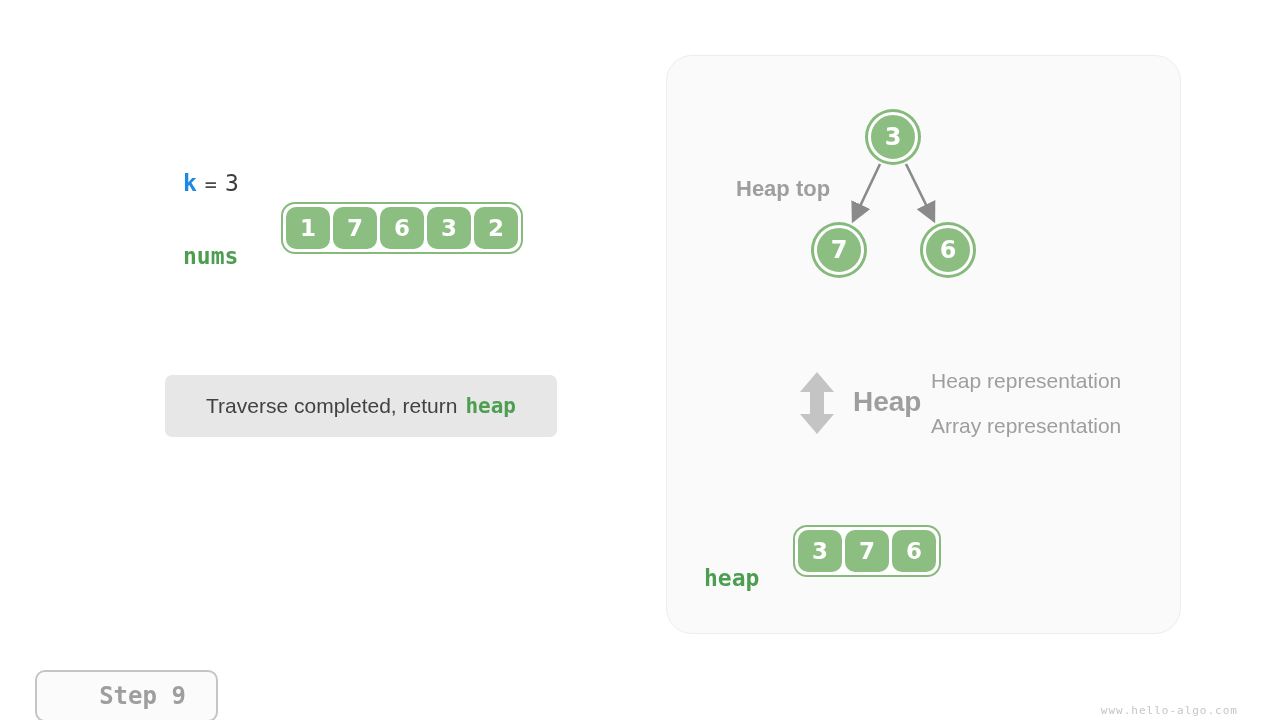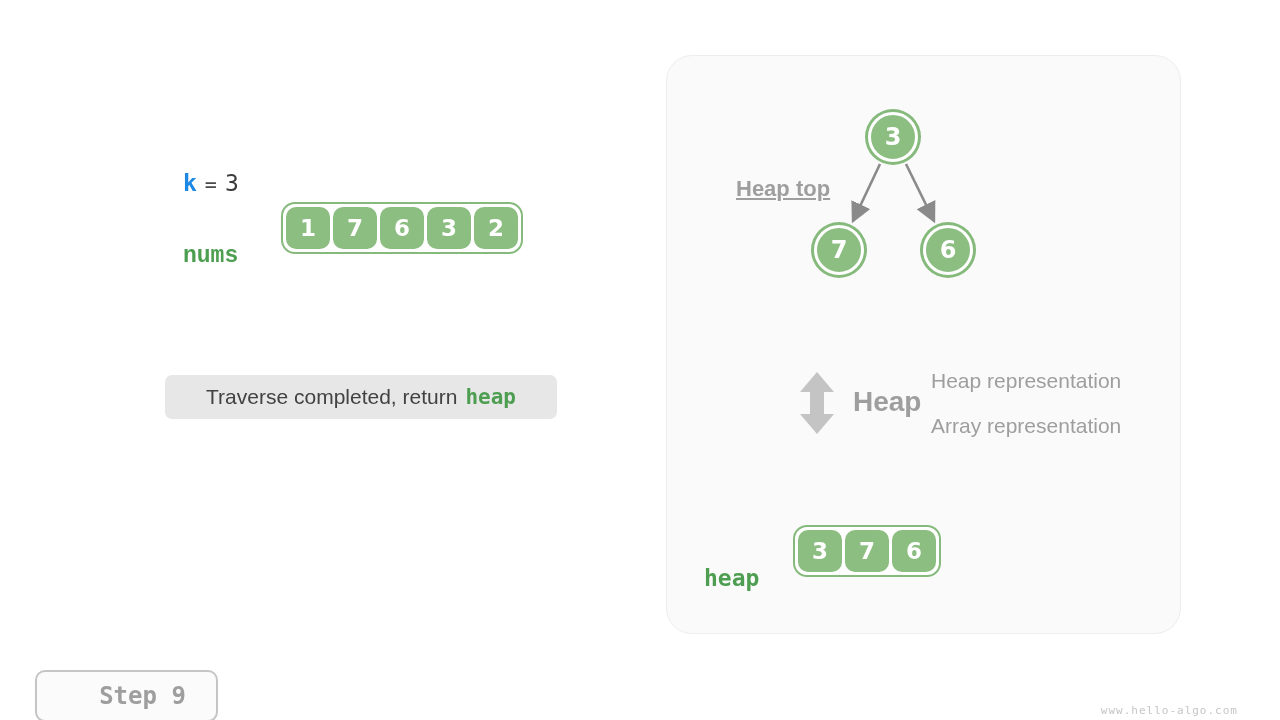--- a/index.html
+++ b/index.html
@@ -7,43 +7,43 @@
   body { position: relative; font-family: "Liberation Sans", sans-serif; }
 
   .mono { font-family: "DejaVu Sans Mono", monospace; margin-top: 27px; }
 
   
   .k-line { position: absolute; left: 183px; top: 143px; font-size: 23px; letter-spacing: 2px; }
   .k-name { color: #1E88E5; font-weight: bold; }
   .k-eq   { color: #4a4a4a; font-size: 20px; padding: 0 6px; }
   .k-val  { color: #3c3c3c; }
 
-  .nums-label { position: absolute; left: 183px; top: 216px; font-size: 23px; font-weight: bold; color: #4D9E50; font-family: Liberation Mono, monospace; }
+  .nums-label { position: absolute; left: 183px; top: 216px; font-size: 23px; font-weight: bold; color: #4D9E50; }
 
   
   .array { position: absolute; display: flex; gap: 3px; background: #ffffff;
            border: 2px solid #86BA7C; border-radius: 14px; padding: 3px; }
   .cell  { width: 44px; height: 42px; background: #8CBE82; border-radius: 10px;
            display: flex; align-items: center; justify-content: center;
            color: #ffffff; font-family: "DejaVu Sans", sans-serif; font-weight: bold; font-size: 23px; }
   .nums-array { left: 281px; top: 202px; }
   .heap-array { left: 126px; top: 469px; }
 
   
-  .caption { position: absolute; left: 165px; top: 375px; width: 392px; height: 44px;
+  .caption { position: absolute; left: 165px; top: 375px; width: 392px; height: 62px;
              background: #E7E7E7; border-radius: 7px; display: flex; align-items: center;
              justify-content: center; font-size: 21px; color: #424242; white-space: pre; }
   .caption .code { color: #4D9E50; font-weight: bold; font-family: "DejaVu Sans Mono", monospace; margin-left: 8px; }
 
   
   .panel { position: absolute; left: 666px; top: 55px; width: 513px; height: 577px;
            background: #FAFAFA; border: 1px solid #EDEDED; border-radius: 26px; }
   .panel > * { position: absolute; }
 
-  .heap-top-label { left: 69px; top: 120px; font-size: 22px; font-weight: bold; color: #9E9E9E; text-decoration: underline; }
+  .heap-top-label { left: 69px; top: 120px; font-size: 22px; font-weight: bold; color: #9E9E9E; }
 
   .tree-node { width: 44px; height: 44px; background: #8CBE82; border: 3px solid #ffffff;
                border-radius: 50%; box-shadow: 0 0 0 3px #86BA7C;
                display: flex; align-items: center; justify-content: center;
                color: #ffffff; font-family: "DejaVu Sans", sans-serif; font-weight: bold; font-size: 24px; }
   .node-root  { left: 201px; top: 56px; }
   .node-left  { left: 147px; top: 169px; }
   .node-right { left: 256px; top: 169px; }
 
   .edges { left: 0; top: 0; width: 513px; height: 577px; pointer-events: none; }

